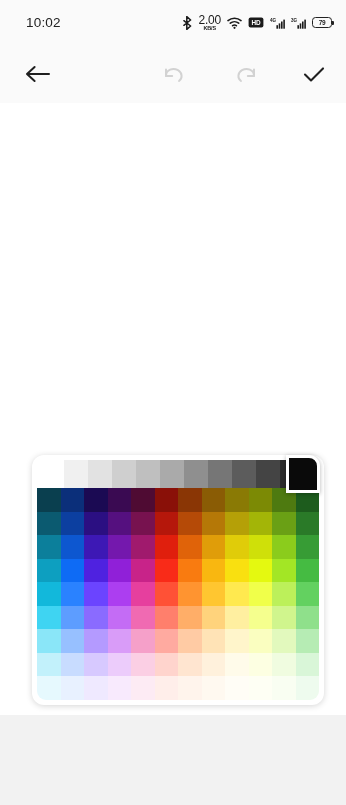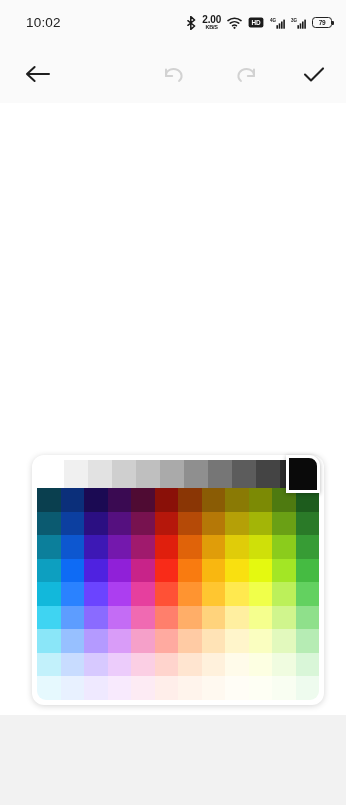--- a/index.html
+++ b/index.html
@@ -16,21 +16,21 @@
     position:absolute; top:0; left:0; width:346px; height:45px;
     background:#fafafa;
     display:flex; align-items:center; justify-content:space-between;
     padding:0 14px 0 26px;
   }
   .status-time { font-size:13.5px; color:#222; letter-spacing:.2px; }
   .status-icons { display:flex; align-items:center; gap:6px; }
   .si { display:block; }
 
   .speed { display:flex; flex-direction:column; align-items:center; line-height:1; }
-  .speed-num { font-size:10px; font-weight:bold; color:#1a1a1a; letter-spacing:-.2px; }
+  .speed-num { font-size:12px; font-weight:normal; color:#1a1a1a; letter-spacing:-.2px; }
   .speed-unit { font-size:5.5px; font-weight:bold; color:#1a1a1a; letter-spacing:-.2px; }
 
   .battery {
     width:20px; height:11px; border:1.4px solid #222; border-radius:3.5px;
     position:relative; display:flex; align-items:center; justify-content:center;
   }
   .battery:after {
     content:""; position:absolute; right:-3px; top:3px;
     width:1.6px; height:4px; background:#222; border-radius:0 1px 1px 0;
   }

